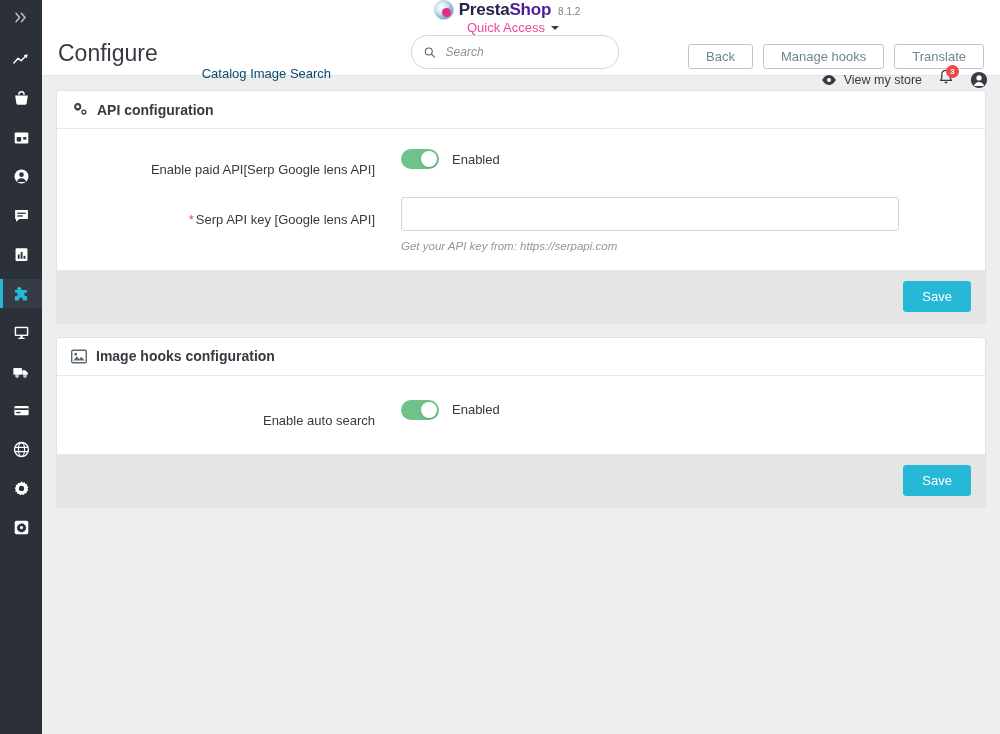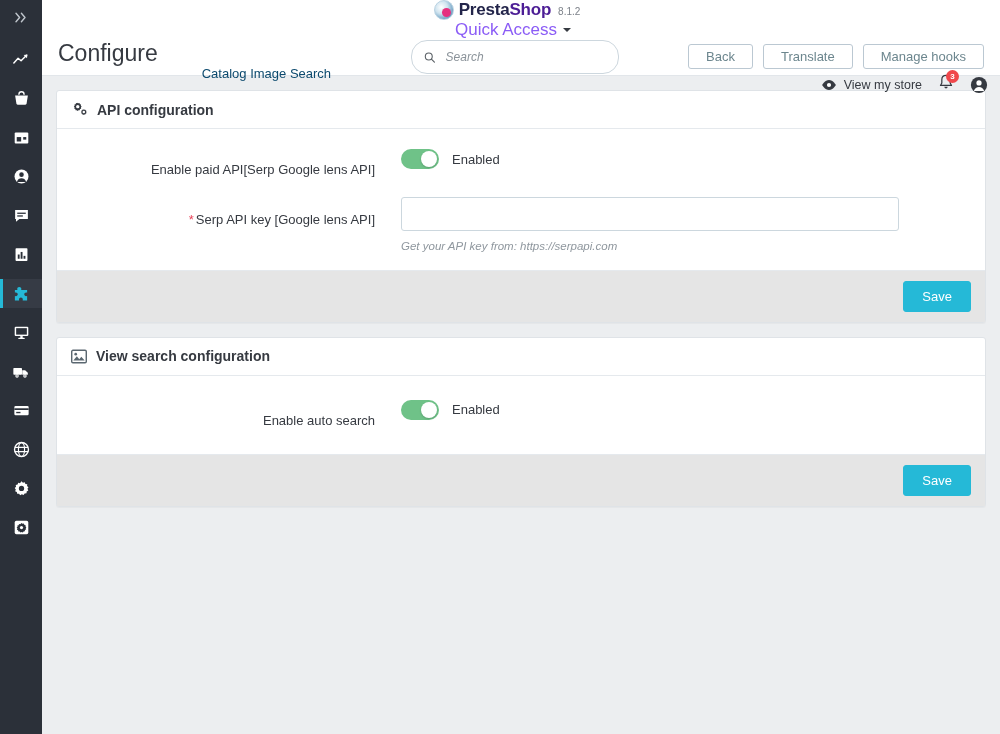--- a/index.html
+++ b/index.html
@@ -34,21 +34,21 @@
   .brand-logo:after {
     content: ""; position: absolute; right: 2px; bottom: 2px;
     width: 9px; height: 9px; border-radius: 50%;
     background: #e5307f;
   }
   .brand-presta { font-size: 17px; font-weight: bold; color: #23254a; letter-spacing: -0.2px; }
   .brand-shop   { font-size: 17px; font-weight: bold; color: #4c1d95; letter-spacing: -0.2px; }
   .brand-version { font-size: 10px; color: #7c8189; margin-left: 7px; }
 
   .quick-access {
-    margin-left: 26px; font-size: 17px; color: #8b5cf6;
+    margin-left: 26px; font-size: 13px; color: #ec4899;
     display: flex; align-items: center; cursor: pointer;
   }
   .caret-down {
     width: 0; height: 0; margin-left: 6px;
     border-left: 4px solid transparent; border-right: 4px solid transparent;
     border-top: 4px solid #363a41;
   }
 
   .search-wrap {
     margin-left: 30px;
@@ -379,22 +379,22 @@
       </span>
     </div>
 
     <div class="title-row">
       <h1 class="page-title">Configure</h1>
       <div class="page-subtitle">Catalog Image Search</div>
     </div>
 
     <div class="head-actions">
       <button class="btn-outline">Back</button>
+      <button class="btn-outline">Manage hooks</button>
       <button class="btn-outline">Translate</button>
-      <button class="btn-outline">Manage hooks</button>
     </div>
   </div>
 
   <div class="page-body">
 
     <div class="panel">
       <div class="panel-head">
         <span class="phicon">
           <svg width="17" height="15" viewBox="0 0 20 18">
             <path d="M7.3 0.8 L8.6 1.6 L10 1.2 L10.5 2.6 L11.9 3 L11.6 4.4 L12.6 5.5 L11.7 6.6 L12 8 L10.6 8.5 L10.2 9.9 L8.8 9.8 L7.7 10.7 L6.7 9.8 L5.3 9.9 L5 8.5 L3.7 8 L4.1 6.6 L3.2 5.5 L4.2 4.4 L3.9 3 L5.3 2.6 L5.9 1.2 L7.3 1.6 Z" fill="#363a41"></path>
@@ -438,21 +438,21 @@
 
     <div class="panel">
       <div class="panel-head">
         <span class="phicon">
           <svg width="16" height="15" viewBox="0 0 18 16">
             <rect x="0.8" y="1" width="16.4" height="14" rx="1.4" fill="none" stroke="#5a6770" stroke-width="1.6"></rect>
             <circle cx="5.3" cy="5.4" r="1.5" fill="#5a6770"></circle>
             <path d="M2.6 12.6 L6.6 7.8 L9.3 11 L11.6 8.3 L15.4 12.6 Z" fill="#5a6770"></path>
           </svg>
         </span>
-        <span>View search configuration</span>
+        <span>Image hooks configuration</span>
       </div>
 
       <div class="panel-body" style="padding-top:22px;padding-bottom:24px;">
         <div class="form-row">
           <div class="form-label">Enable auto search</div>
           <div class="form-field">
             <div class="toggle-line">
               <div class="switch">
                 <span class="knob"></span>
               </div>

